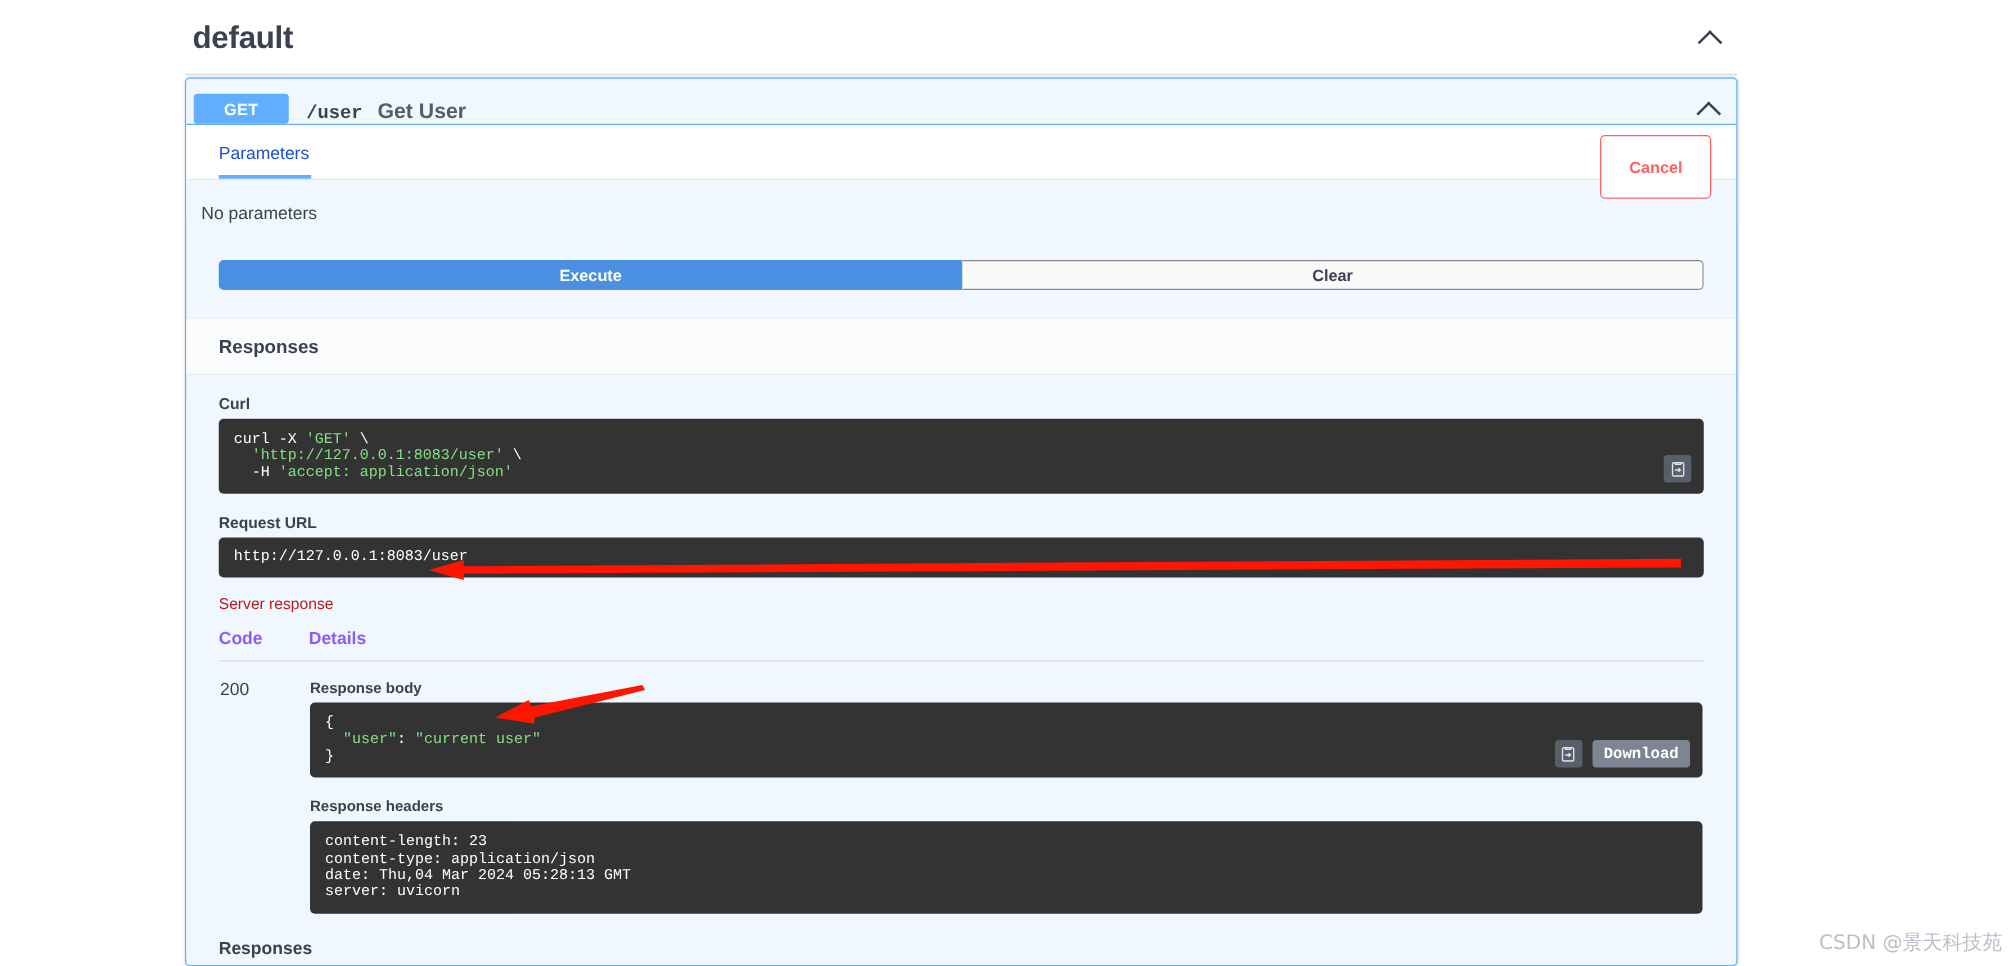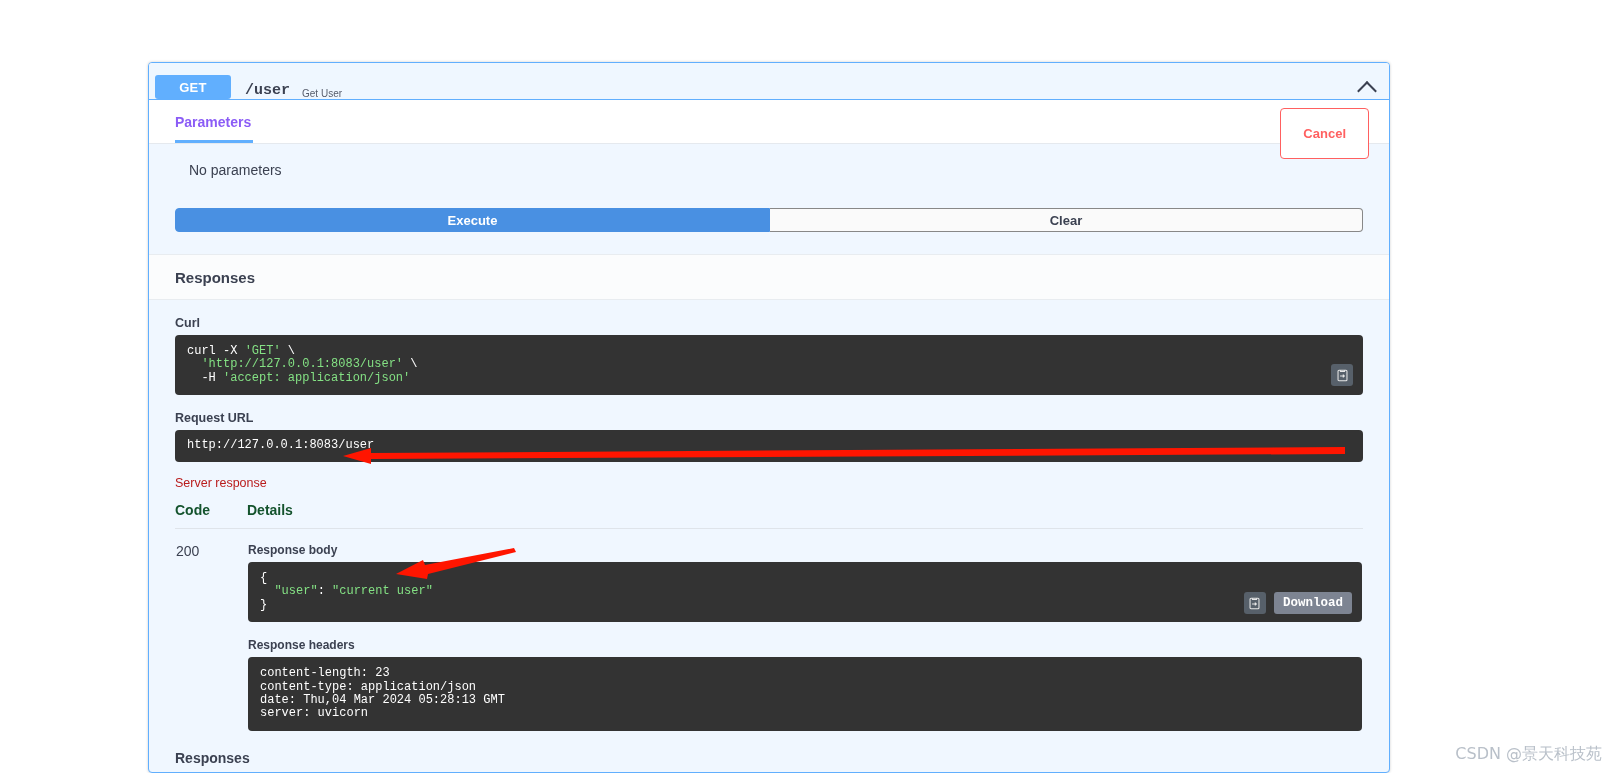--- a/index.html
+++ b/index.html
@@ -68,40 +68,41 @@
     border-radius: 3px;
     letter-spacing: 0.3px;
     font-family: "Liberation Sans", sans-serif;
   }
   .op-path {
     margin-left: 14px;
     font-family: "Liberation Mono", monospace;
     font-size: 15px; font-weight: bold; color: #3b4151;
   }
   .op-desc {
-    margin-left: 12px; font-size: 10px; color: #3b4151;
+    margin-left: 12px; font-size: 17px; color: #3b4151;
     opacity: 0.85;
+    font-weight: bold;
   }
   .op-summary .chev { margin-left: auto; }
   .op-summary .chev::before { border-color: #3b4151; }
 
   
   .op-body { position: relative; }
 
   .params-bar {
     display: flex; align-items: flex-start; justify-content: space-between;
     background: #ffffff;
     height: 44px;
     padding: 0 20px 0 26px;
     border-bottom: 1px solid #e5e9ee;
   }
   .tabs { display: flex; height: 100%; }
   .tab {
     position: relative;
-    font-size: 14px; font-weight: bold; color: #8b5cf6;
+    font-size: 14px; font-weight: normal; color: #1d4ed8;
     padding: 14px 2px 0 0;
     cursor: pointer;
   }
   .tab.active::after {
     content: ""; position: absolute;
     left: 0; right: 0; bottom: 0; height: 3px;
     background: #61affe;
   }
   .btn-cancel {
     margin-top: 8px;
@@ -109,21 +110,21 @@
     color: #ff6060;
     background: #fff;
     font-size: 13px; font-weight: bold;
     padding: 17px 22px;
     border-radius: 4px;
     cursor: pointer;
     font-family: "Liberation Sans", sans-serif;
   }
 
   .no-params {
-    padding: 18px 0 0 40px;
+    padding: 18px 0 0 12px;
     font-size: 14px; color: #3b4151;
     background: #f0f7ff;
   }
 
   .exec-row {
     display: flex;
     margin: 30px 26px 0 26px;
   }
   .btn-execute {
     flex: 0 0 595px;
@@ -194,21 +195,21 @@
   .copy-btn svg { width: 13px; height: 13px; }
 
   .server-response-label {
     font-size: 12.5px; font-weight: normal; color: #b91c1c;
     margin: 14px 0 0 0;
   }
 
   .resp-table { width: 100%; border-collapse: collapse; margin-top: 8px; }
   .resp-table th {
     text-align: left;
-    font-size: 14px; font-weight: bold; color: #14532d;
+    font-size: 14px; font-weight: bold; color: #8b5cf6;
     padding: 4px 0 10px 0;
     border-bottom: 1px solid #dfe4ea;
   }
   .resp-table th.c-code { width: 72px; }
   .resp-table td {
     vertical-align: top;
     padding-top: 14px;
     font-size: 14px; color: #3b4151;
   }
   .resp-table td.c-code { font-size: 14px; color: #3b4151; }
@@ -246,20 +247,26 @@
     color: #b9c0c9;
     font-family: "DejaVu Sans", sans-serif;
     white-space: nowrap;
   }
 </style>
 </head>
 <body>
 
 <div id="page">
 
+  <div class="tag-section">
+    <div class="tag-header">
+      <span class="tag-title">default</span>
+      <span class="chev"></span>
+    </div>
+  </div>
 
   <div class="opblock">
 
     <div class="op-summary">
       <span class="op-method">GET</span>
       <span class="op-path">/user</span>
       <span class="op-desc">Get User</span>
       <span class="chev"></span>
     </div>
 

